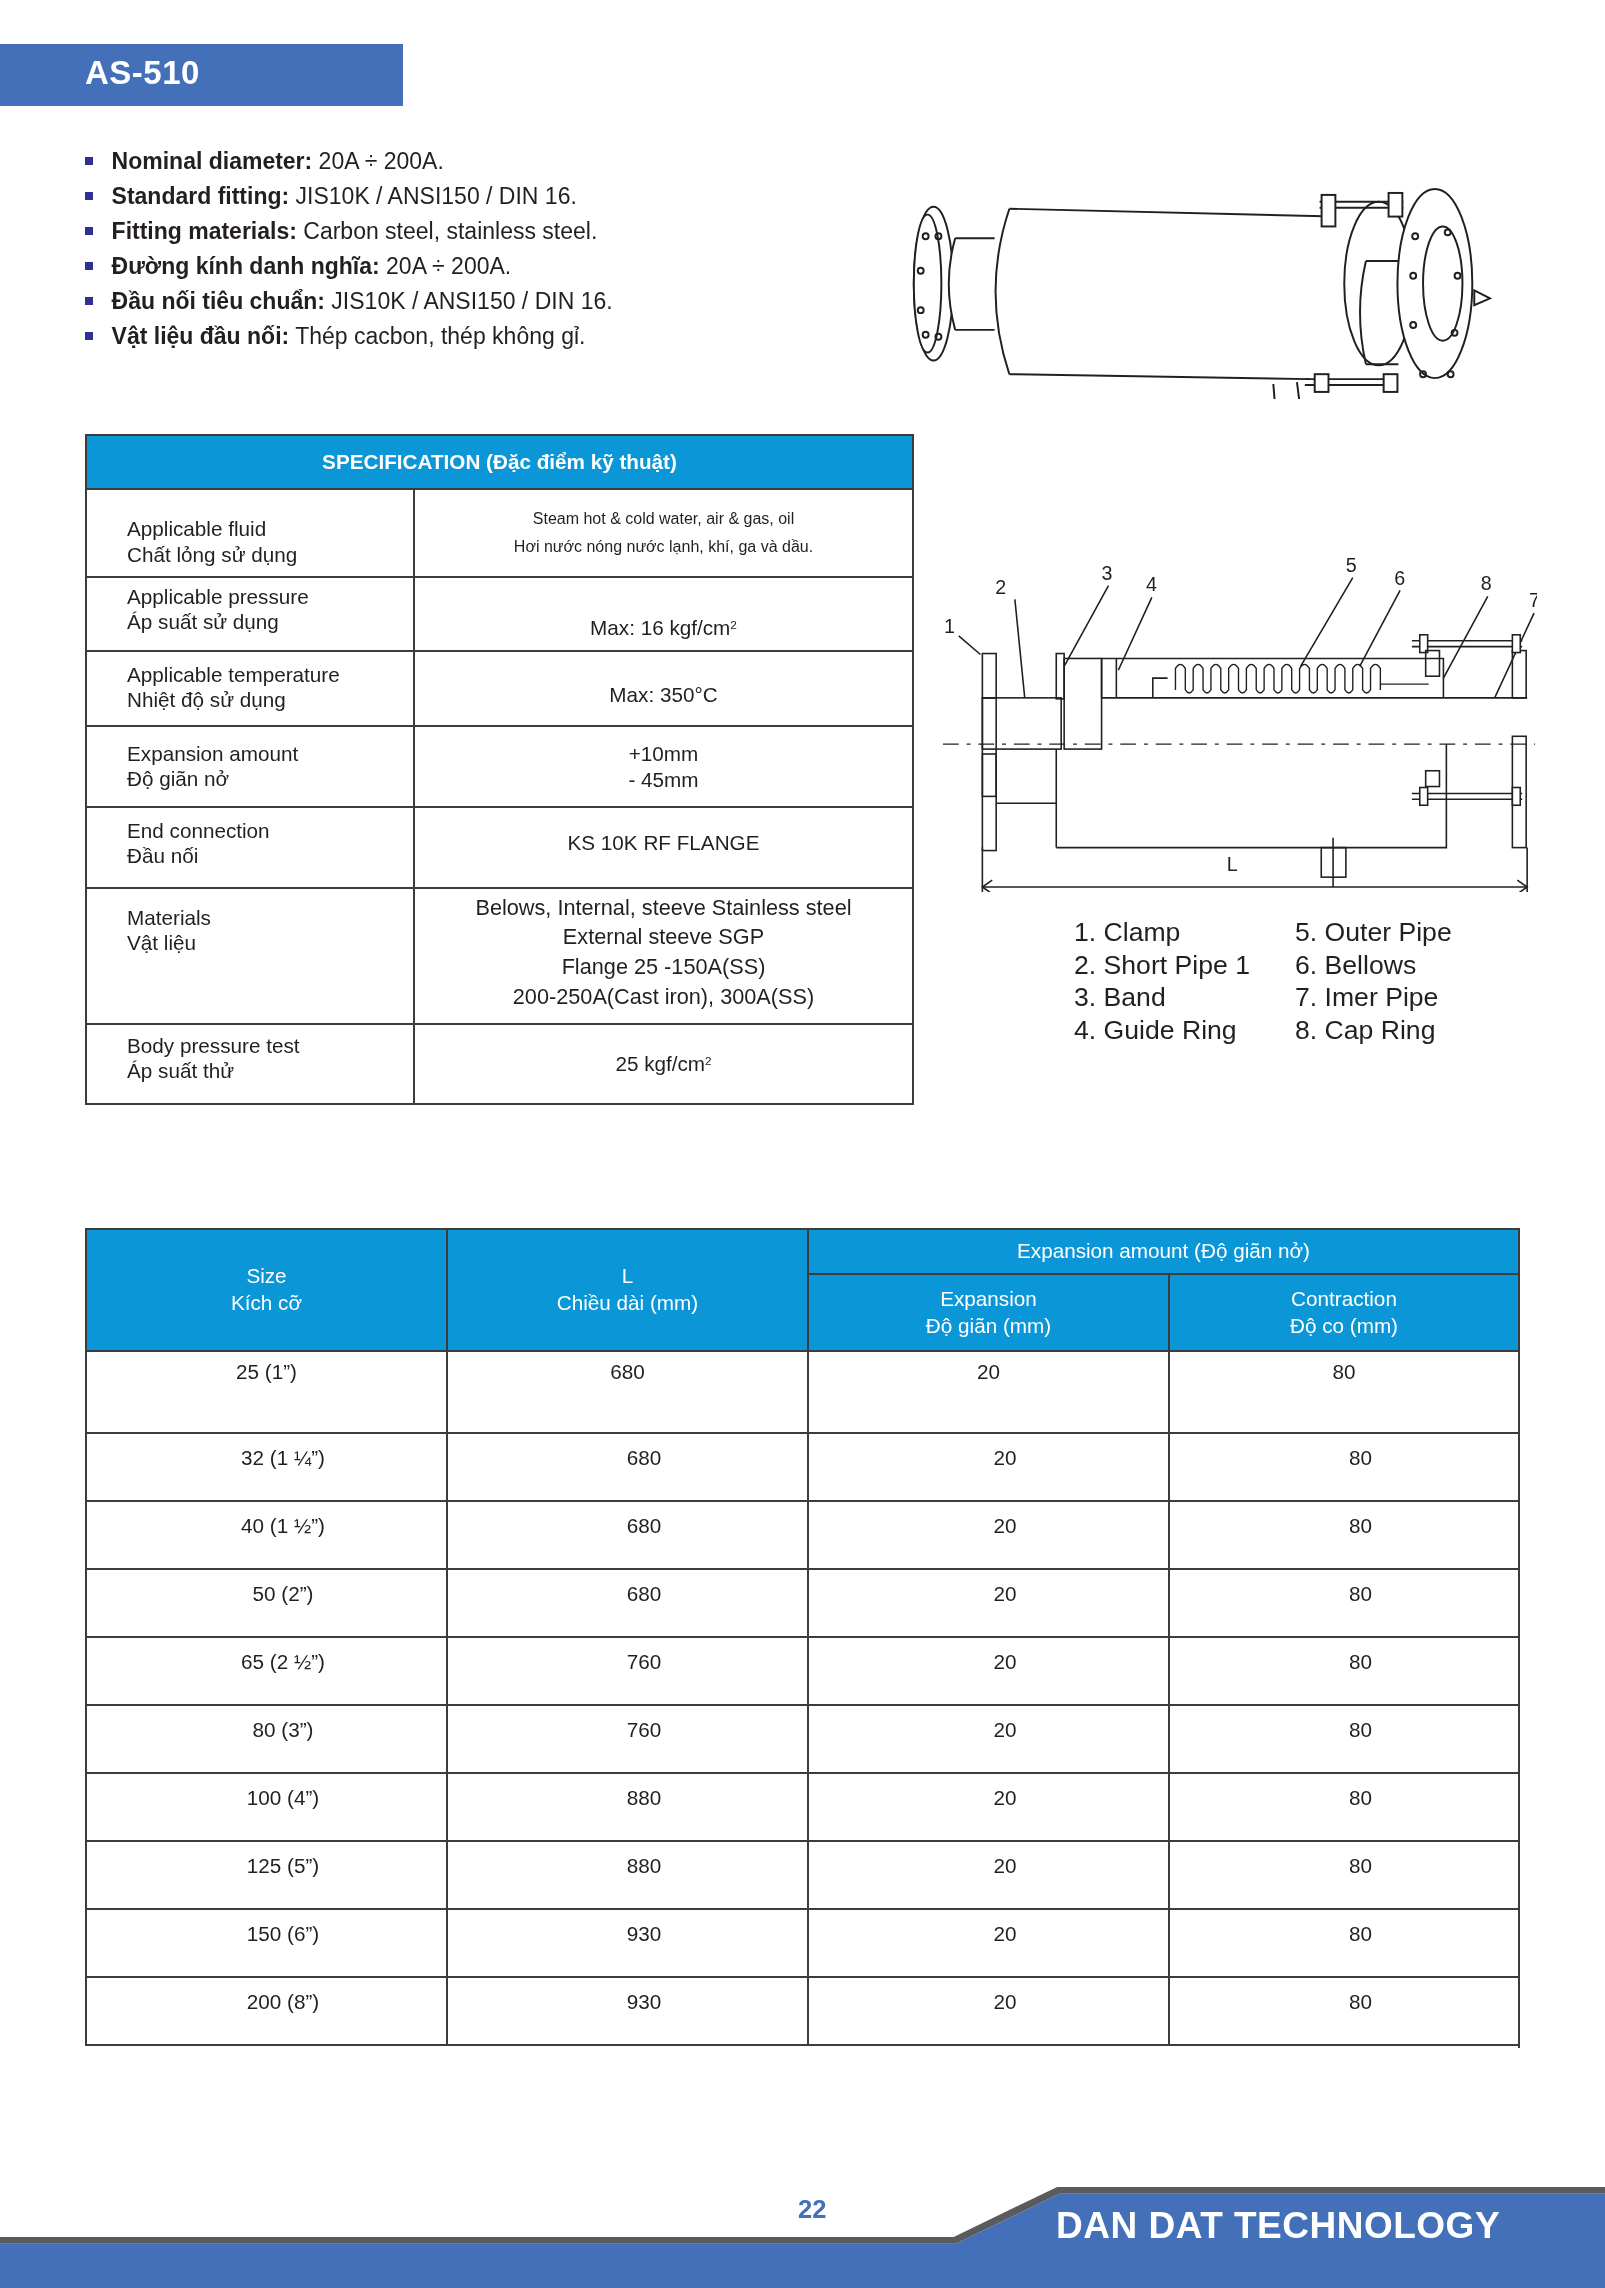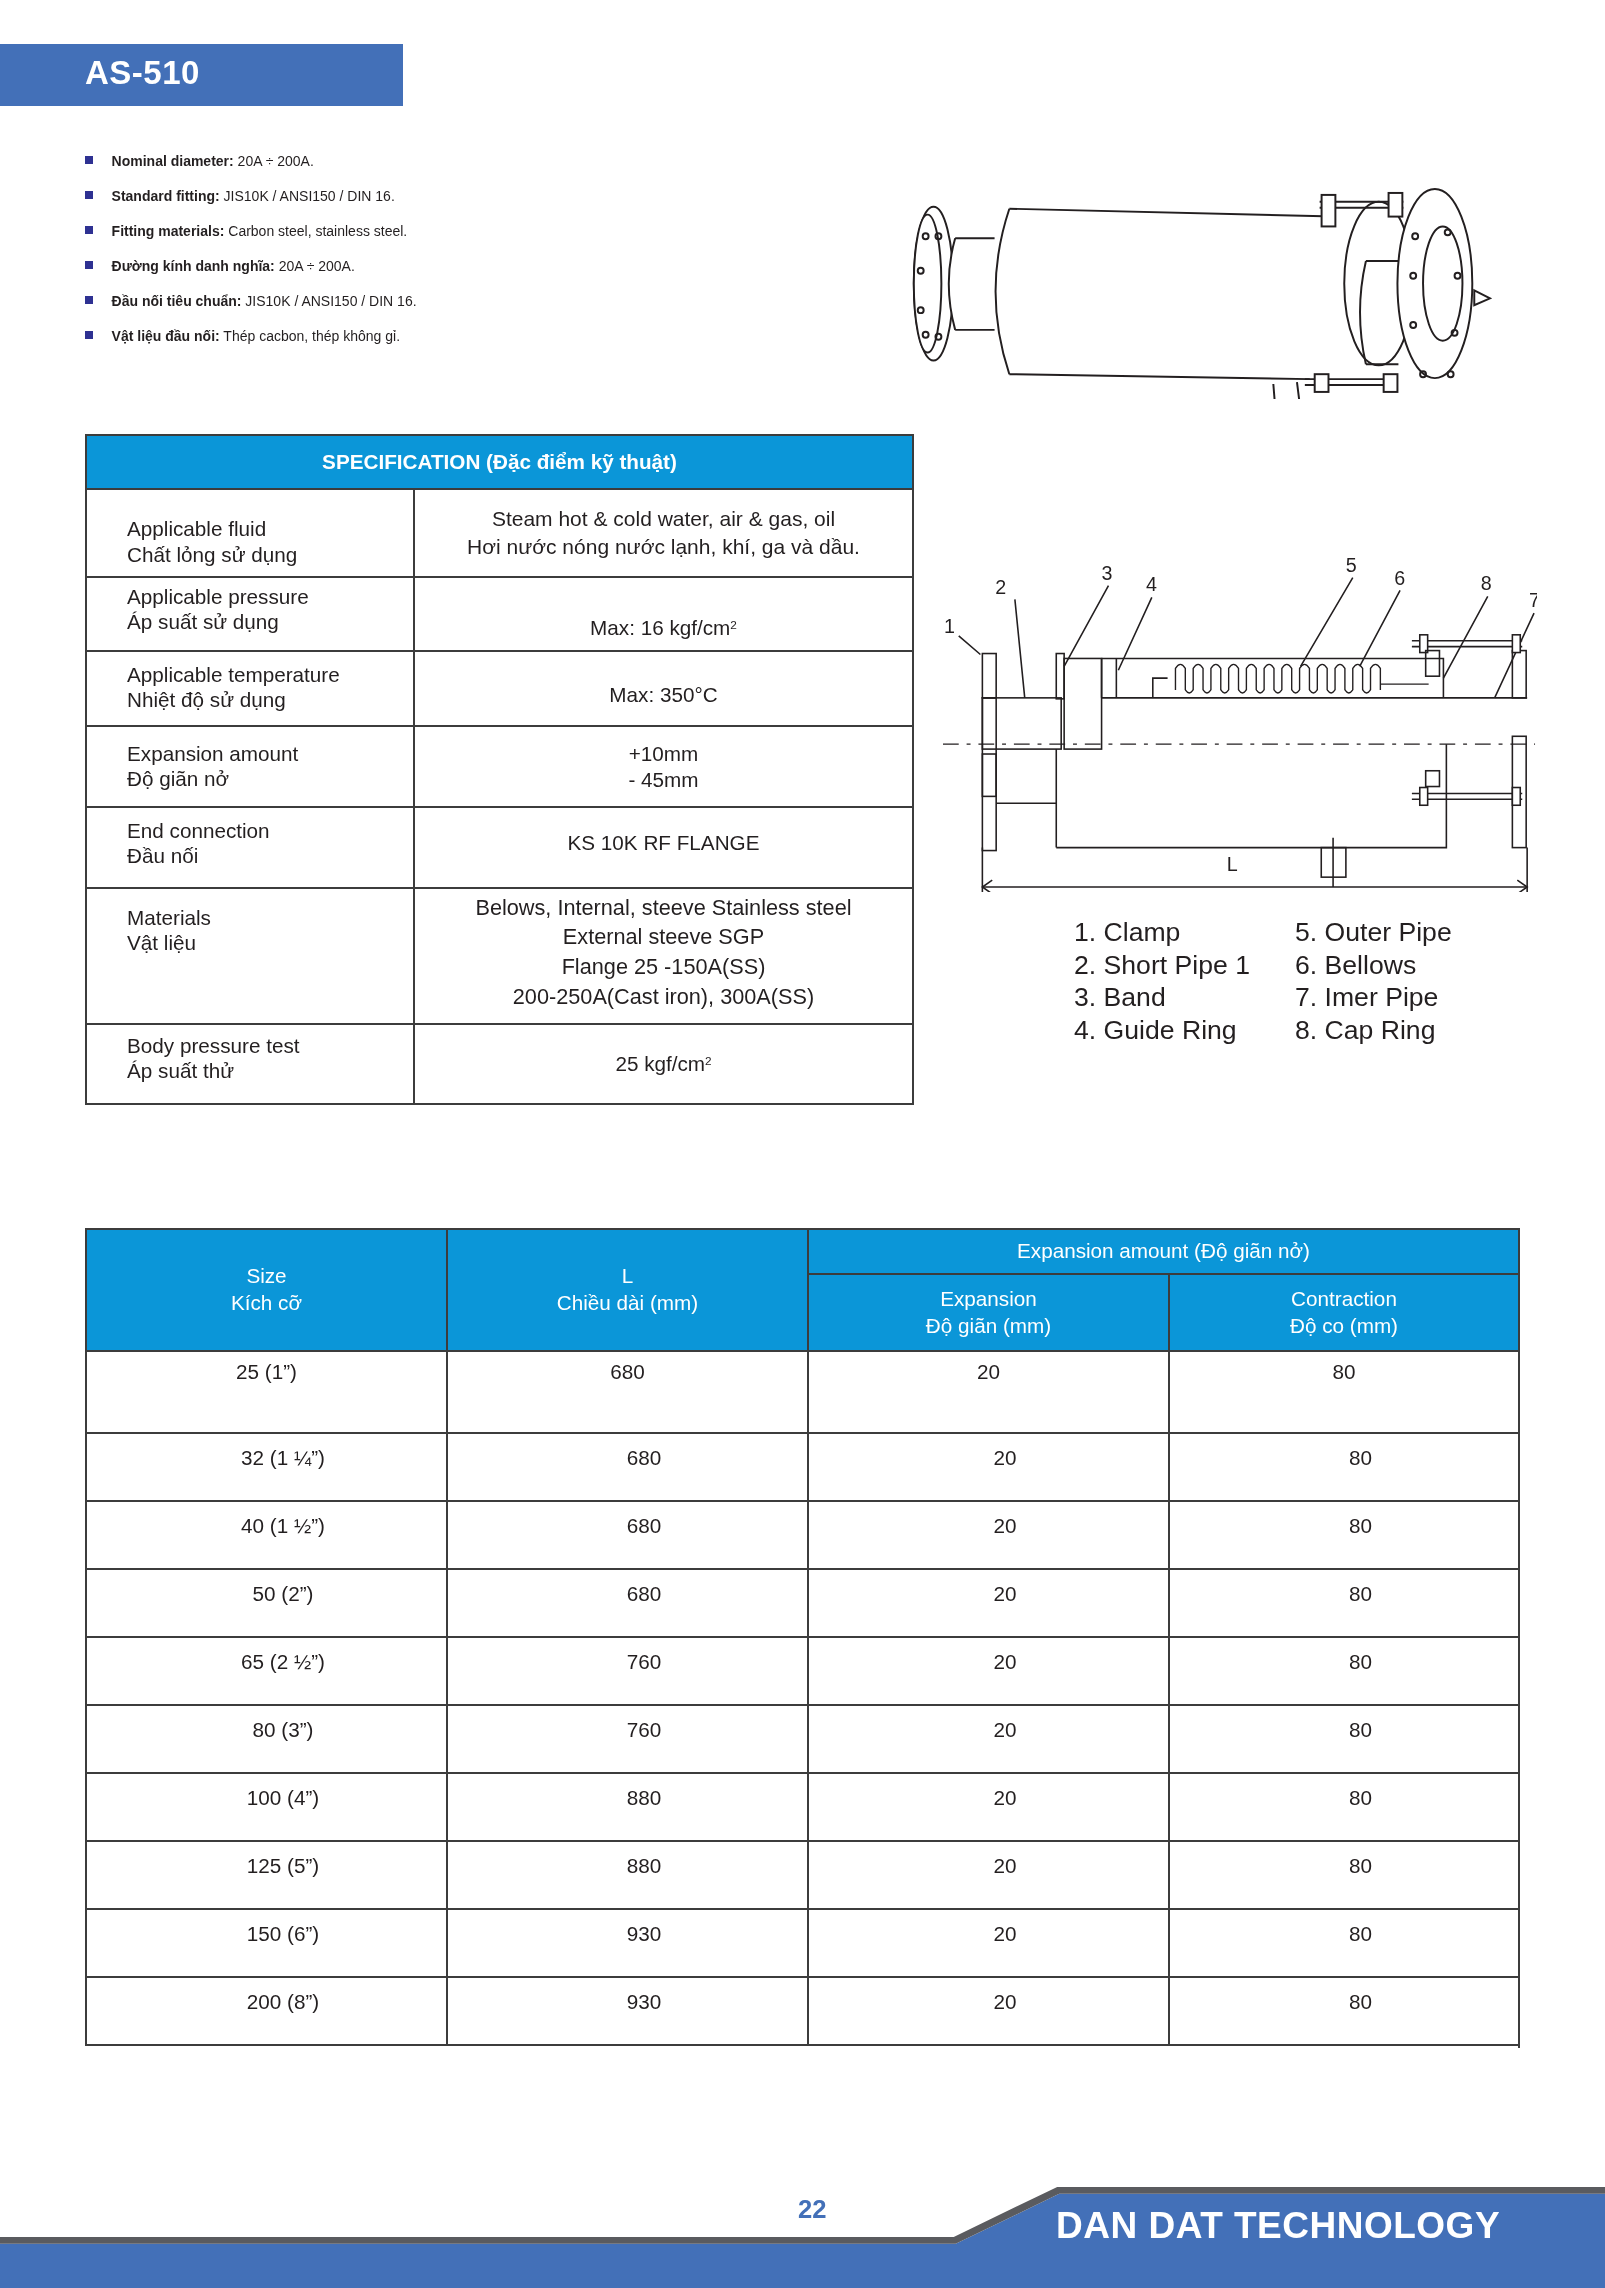--- a/index.html
+++ b/index.html
@@ -3,21 +3,21 @@
 <meta charset="utf-8">
 <style>
   html, body { margin:0; padding:0; }
   body { width:1606px; height:2288px; position:relative; background:#ffffff; font-family:"Liberation Sans", sans-serif; color:#231f20; overflow:hidden; }
   .abs { position:absolute; }
 
   .banner { left:0; top:44px; width:403px; height:62px; background:#4370b8; }
   .banner span { position:absolute; left:85px; top:9.9px; font-size:33px; font-weight:bold; color:#fff; letter-spacing:0.5px; }
 
   .bullets { left:85px; top:144px; margin:0; padding:0; list-style:none; }
-  .bullets li { height:35px; font-size:14px; line-height:35px; white-space:nowrap; }
+  .bullets li { height:35px; font-size:23px; line-height:35px; white-space:nowrap; }
   .bullets li .sq { display:inline-block; width:7.9px; height:7.9px; background:#2e3192; margin-right:18.7px; vertical-align:middle; position:relative; top:-2px; }
   .bullets li b { font-weight:bold; }
 
   .product { left:901px; top:177px; width:591px; height:222px; }
 
   table.spec { position:absolute; left:85px; top:434px; width:829px; border-collapse:collapse; }
   table.spec td { border:2px solid #3c3c3c; font-size:20.7px; line-height:25.6px; vertical-align:middle; padding:0; }
   table.spec .hdr { background:#0b96d8; color:#fff; font-weight:bold; text-align:center; height:52px; font-size:20.7px; }
   table.spec .lbl { width:286px; padding-left:40px; padding-top:23px; padding-bottom:5.9px; }
   table.spec .val { text-align:center; padding-top:3.9px; padding-bottom:3.9px; }
@@ -99,21 +99,21 @@
 <table class="spec">
   <tbody>
       <tr>
     <td class="hdr" colspan="2">SPECIFICATION (Đặc điểm kỹ thuật)</td>
   </tr>
   <tr style="height:88px">
     <td class="lbl">
           <div>Applicable fluid</div>
           <div>Chất lỏng sử dụng</div>
         </td>
-    <td class="val" style="font-size:21px;line-height:27.6px">
+    <td class="val" style="font-size:16px;line-height:27.6px">
           <div>Steam hot &amp; cold water, air &amp; gas, oil</div>
           <div>Hơi nước nóng nước lạnh, khí, ga và dầu.</div>
         </td>
   </tr>
   <tr style="height:74px">
     <td class="lbl" style="vertical-align:top;padding-top:5.9px">
           <div>Applicable pressure</div>
           <div>Áp suất sử dụng</div>
         </td>
     <td class="val" style="padding-top:32px"><span>Max: 16 kgf/cm</span><sup>2</sup></td>

